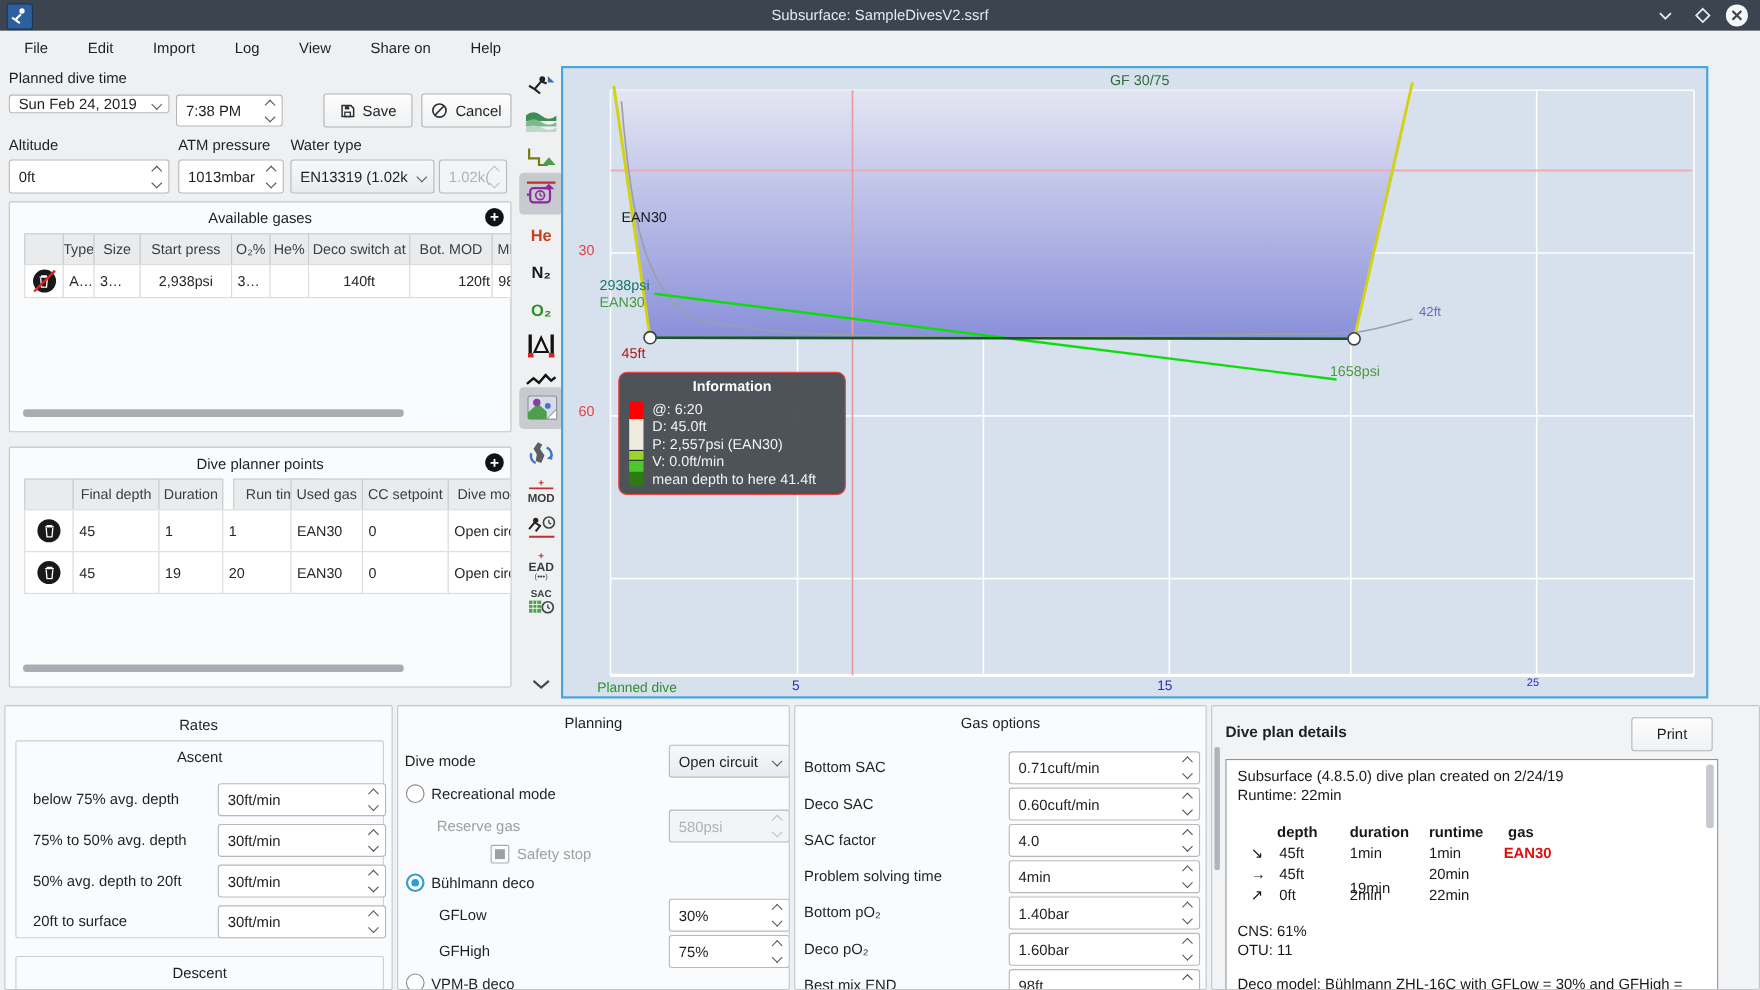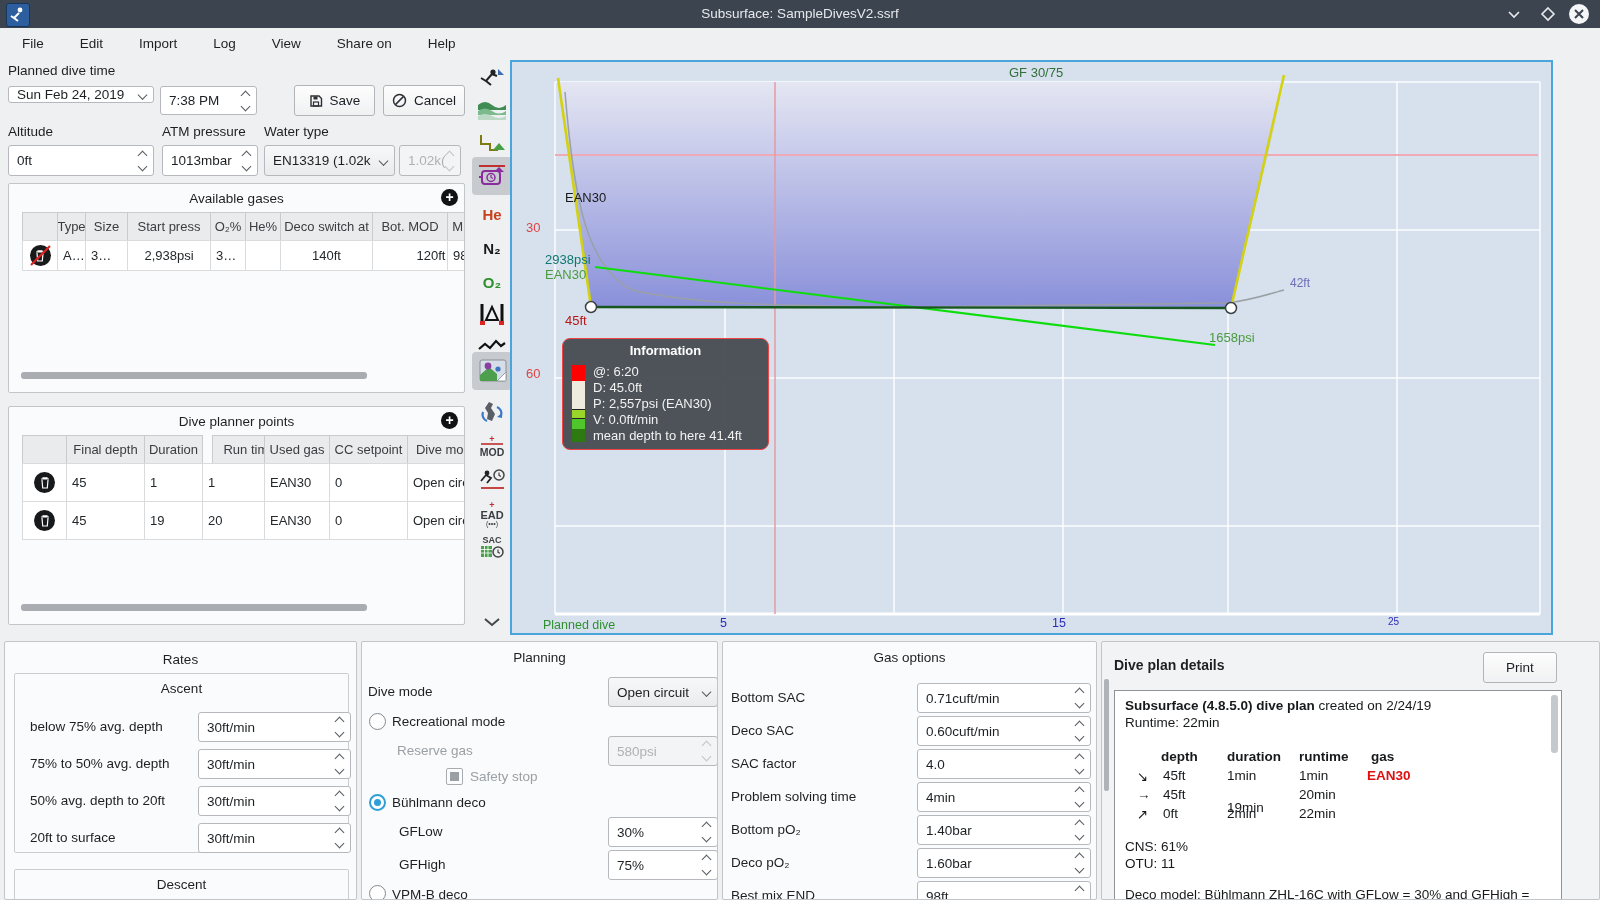--- a/index.html
+++ b/index.html
@@ -546,21 +546,21 @@
 <div class="abs panel" style="left:1101px;top:641px;width:499px;height:259px;background:#f2f3f4;">
   <div class="abs" style="left:2px;top:37px;width:5px;height:112px;background:#b0b4b8;border-radius:2px;"></div>
   <div class="abs" style="left:12px;top:15px;font-size:14px;font-weight:bold;color:#1d2023;">Dive plan details</div>
   <div class="abs btn" style="left:381px;top:10px;width:74px;height:31px;right:auto;">
       <span>Print</span>
     </div>
 
   <div class="abs" style="left:12px;top:48px;width:448px;height:211px;background:#fff;border:1px solid #8f9397;box-sizing:border-box;overflow:hidden;">
     <div class="abs" style="right:3px;top:4px;width:7px;height:58px;background:#c5c9cd;border-radius:3px;"></div>
     <div class="abs" style="left:10px;top:7px;font-size:13.5px;color:#17191b;white-space:nowrap;">
-      <span style="font-weight:bold;">Subsurface (4.8.5.0) dive plan</span><span> created on 2/24/19</span>
+      <span style="font-weight:normal;">Subsurface (4.8.5.0) dive plan</span><span> created on 2/24/19</span>
     </div>
     <div class="abs" style="left:10px;top:24px;font-size:13.5px;color:#17191b;">Runtime: 22min</div>
 
     <div class="abs" style="left:46px;top:58px;font-size:13.5px;font-weight:bold;color:#17191b;">depth</div>
     <div class="abs" style="left:112px;top:58px;font-size:13.5px;font-weight:bold;color:#17191b;">duration</div>
     <div class="abs" style="left:184px;top:58px;font-size:13.5px;font-weight:bold;color:#17191b;">runtime</div>
     <div class="abs" style="left:256px;top:58px;font-size:13.5px;font-weight:bold;color:#17191b;">gas</div>
 
     <div class="abs" style="left:22px;top:77px;font-size:13.5px;color:#17191b;">↘</div>
     <div class="abs" style="left:48px;top:77px;font-size:13.5px;color:#17191b;">45ft</div>

